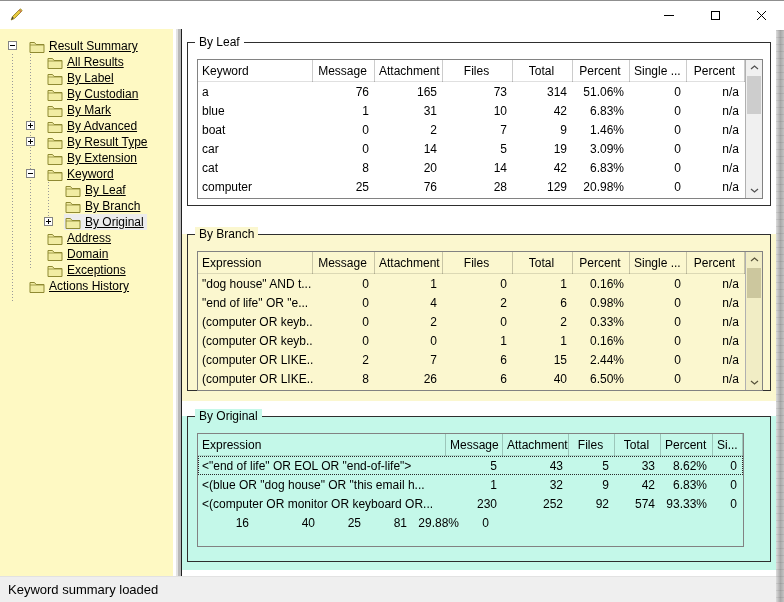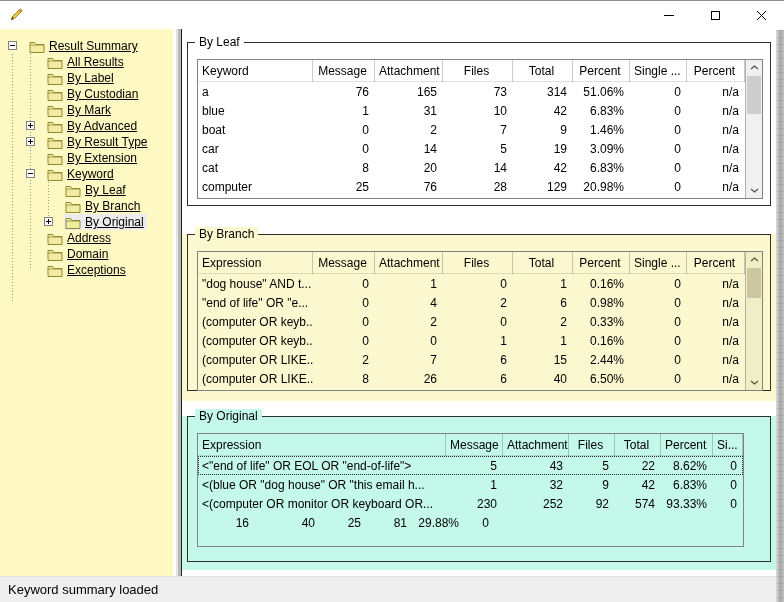--- a/index.html
+++ b/index.html
@@ -325,20 +325,33 @@
           <span class="hl">
             <span class="fold">
               <svg width="16" height="13" viewBox="0 0 16 13">
                 <path d="M1 2.5 h4.5 l1.6 2 H15 v8 H1 Z" fill="#f1eca2" stroke="#8f8a33" stroke-width="1"></path>
                 <path d="M1 5 H15" stroke="#8f8a33" stroke-width="0.8"></path>
               </svg>
             </span>
             <span class="tlab">Exceptions</span>
           </span>
         </div>
+        <div class="tree-row">
+          <span class="ind" style="width: 8px;"></span>
+          <span class="slot"></span>
+          <span class="hl">
+            <span class="fold">
+              <svg width="16" height="13" viewBox="0 0 16 13">
+                <path d="M1 2.5 h4.5 l1.6 2 H15 v8 H1 Z" fill="#f1eca2" stroke="#8f8a33" stroke-width="1"></path>
+                <path d="M1 5 H15" stroke="#8f8a33" stroke-width="0.8"></path>
+              </svg>
+            </span>
+            <span class="tlab">Actions History</span>
+          </span>
+        </div>
       </div>
     <div class="splitter"></div>
     <div class="right-panel">
       <div class="content">
         <div class="sec s0" style="--secbg: #ffffff;">
           <div class="gb">
             <span class="glabel">By Leaf</span>
             <div class="datatable dt0">
                 <div class="cols">
                   <div class="thead">
@@ -533,21 +546,21 @@
                     <span class="hcell c3" style="width: 46px;">Files</span>
                     <span class="hcell c4" style="width: 46px;">Total</span>
                     <span class="hcell c5" style="width: 52px;">Percent</span>
                     <span class="hcell c6" style="width: 30px;">Si...</span>
                   </div>
                   <div class="trow focused">
                     <span class="tcell c0" style="width: 248px;">&lt;"end of life" OR EOL OR "end-of-life"&gt;</span>
                     <span class="tcell c1" style="width: 57px;">5</span>
                     <span class="tcell c2" style="width: 66px;">43</span>
                     <span class="tcell c3" style="width: 46px;">5</span>
-                    <span class="tcell c4" style="width: 46px;">22</span>
+                    <span class="tcell c4" style="width: 46px;">33</span>
                     <span class="tcell c5" style="width: 52px;">8.62%</span>
                     <span class="tcell c6" style="width: 30px;">0</span>
                   </div>
                   <div class="trow">
                     <span class="tcell c0" style="width: 248px;">&lt;(blue OR "dog house" OR "this email h...</span>
                     <span class="tcell c1" style="width: 57px;">1</span>
                     <span class="tcell c2" style="width: 66px; text-align: right;">32</span>
                     <span class="tcell c3" style="width: 46px;">9</span>
                     <span class="tcell c4" style="width: 46px;">42</span>
                     <span class="tcell c5" style="width: 52px;">6.83%</span>

